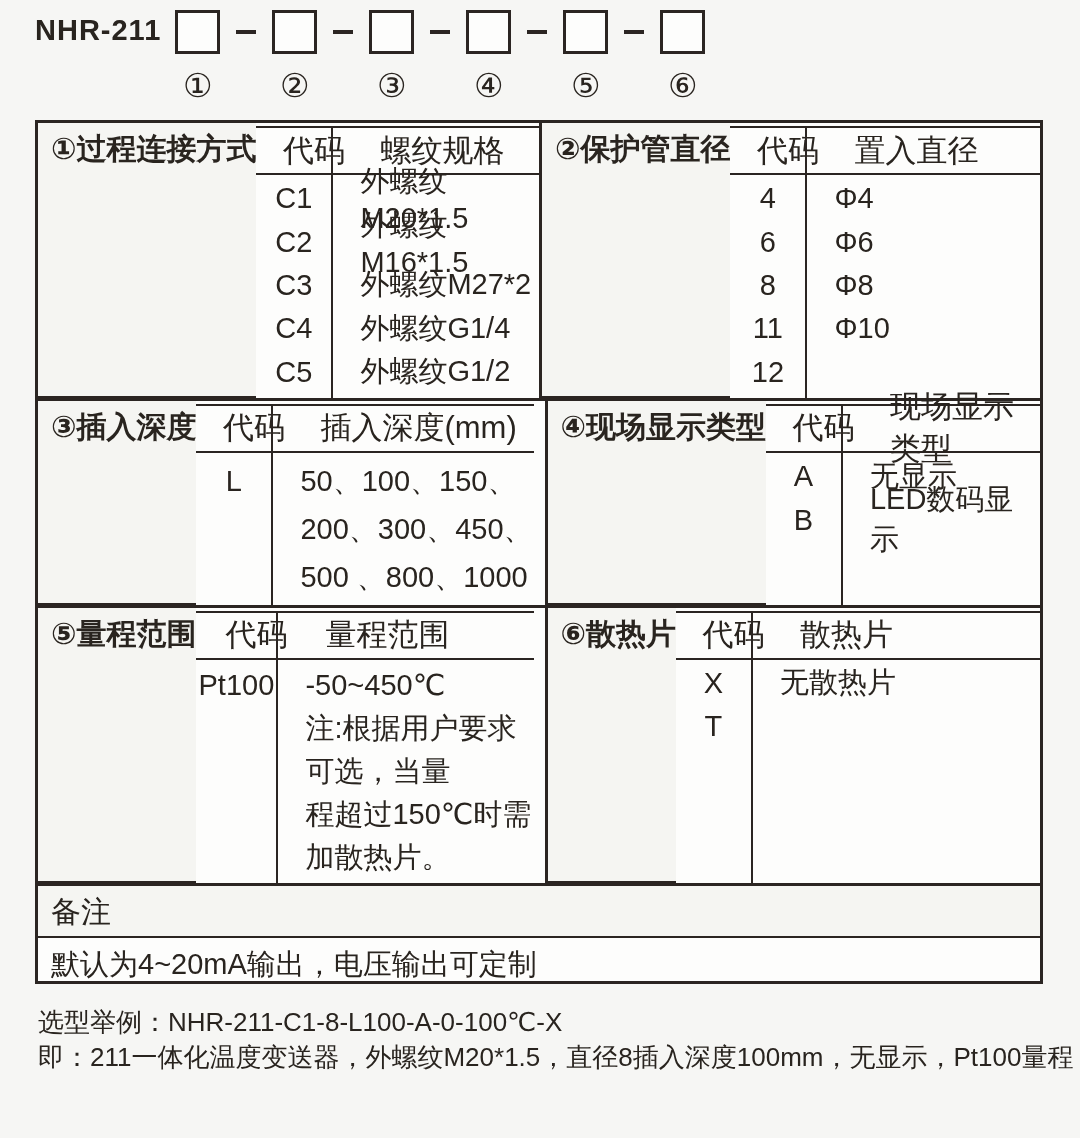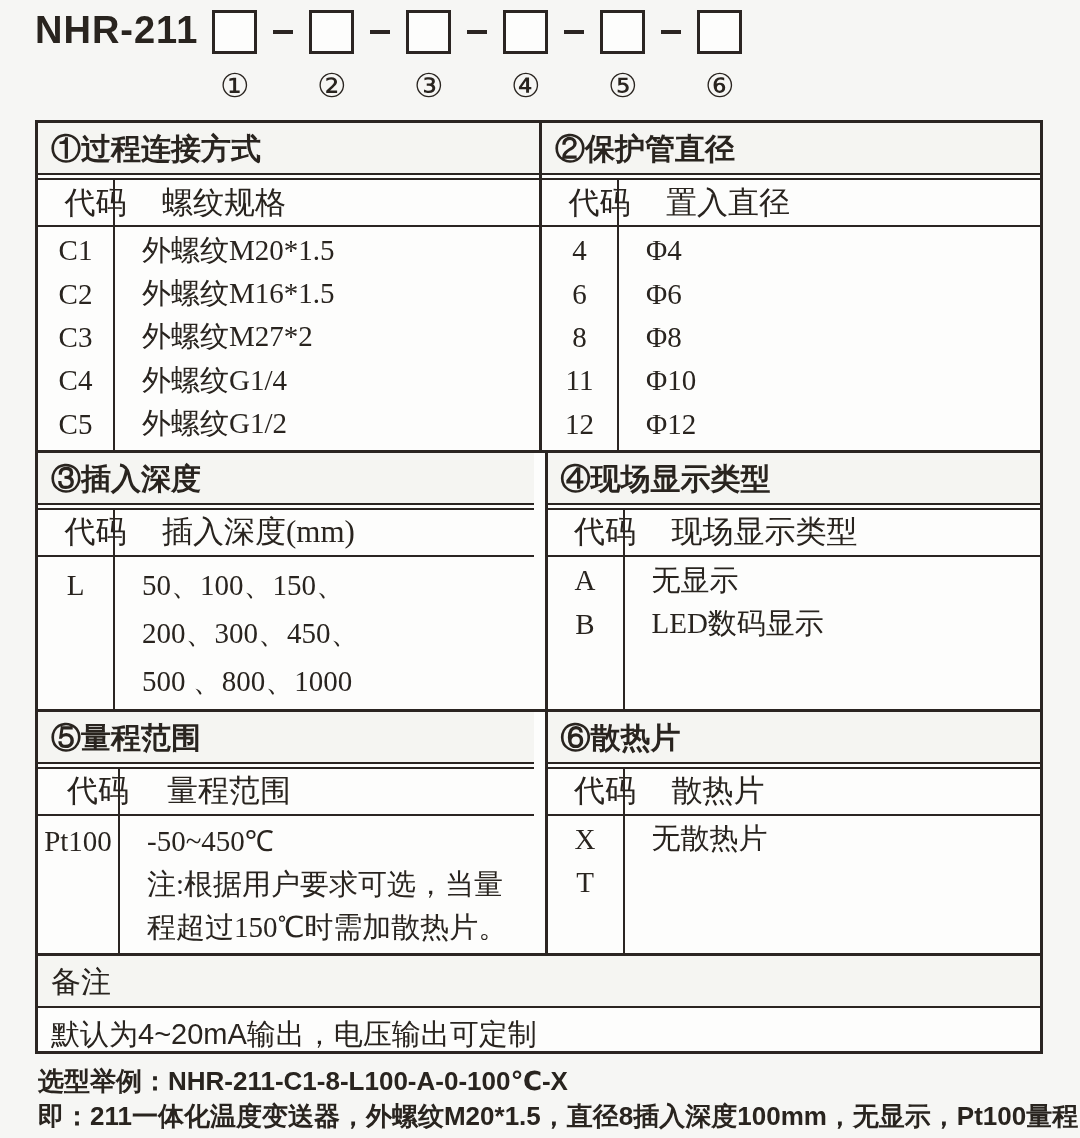--- a/index.html
+++ b/index.html
@@ -14,42 +14,42 @@
   body{
     background:var(--page);
     color:var(--txt);
     font-family:"Liberation Sans","DejaVu Sans",sans-serif;
     overflow:hidden;
   }
   
   .model-area{padding:6px 0 0 35px;}
   .model-line{display:flex;align-items:flex-start;}
   .model-prefix{
-    font-size:38px;font-weight:700;letter-spacing:1px;line-height:48px;
+    font-size:29px;font-weight:700;letter-spacing:1px;line-height:48px;
     margin-right:14px;white-space:nowrap;
   }
   .slot{display:flex;flex-direction:column;align-items:center;}
   .mbox{
     width:45px;height:44px;border:3px solid var(--line);background:var(--cell);
     margin-top:4px;
   }
   .circ{font-size:33px;line-height:36px;margin-top:14px;color:var(--txt);}
   .dash{
     width:20px;height:4px;background:var(--line);
     margin:24px 16px 0 16px;flex:none;
   }
   
   .spec-table{
     width:1008px;margin:16px 0 0 35px;
     border:3px solid var(--line);
     background:var(--cell);
   }
   .group{display:grid;grid-template-columns:1fr 1fr;}
   .group + .group, .remark-row{border-top:3px solid var(--line);gap:11px;}
-  .sec{display:flex;flex-direction:column;font-family:Liberation Serif, serif;}
+  .sec{display:flex;}
   .sec.right{border-left:3px solid var(--line);}
   .sec-title{
     font-size:30px;font-weight:700;line-height:34px;
     padding:9px 0 7px 13px;background:var(--title-bg);
     border-bottom:2px solid var(--line);
   }
   .sec-body{
     position:relative;flex:1;display:flex;flex-direction:column;
     border-top:2px solid var(--line);margin-top:3px;
   }
@@ -79,21 +79,21 @@
   
   .remark-title{
     font-size:30px;font-weight:400;line-height:34px;
     padding:9px 0 7px 13px;background:var(--title-bg);
     border-bottom:2px solid var(--line);
   }
   .remark-content{
     font-size:29px;line-height:34px;padding:9px 0 0 13px;
   }
   
-  .footer{margin:10px 0 0 38px;font-weight:700;}
+  .footer{margin:21px 0 0 38px;font-weight:400;}
   .footer .line{font-size:26px;line-height:35px;}
 </style>
 </head>
 <body>
 
 <div class="model-area">
   <div class="model-line">
     <div class="model-prefix">NHR-211</div>
 
     <div class="slot">
@@ -182,21 +182,20 @@
           <div class="row">
             <div class="code">8</div>
             <div class="desc">Φ8</div>
           </div>
           <div class="row">
             <div class="code">11</div>
             <div class="desc">Φ10</div>
           </div>
           <div class="row">
             <div class="code">12</div>
-            <div class="desc">Φ12</div>
           </div>
         </div>
       </div>
     </div>
   </div>
 
   <div class="group">
     <div class="sec left">
       <div class="sec-title">③插入深度</div>
       <div class="sec-body g2">

